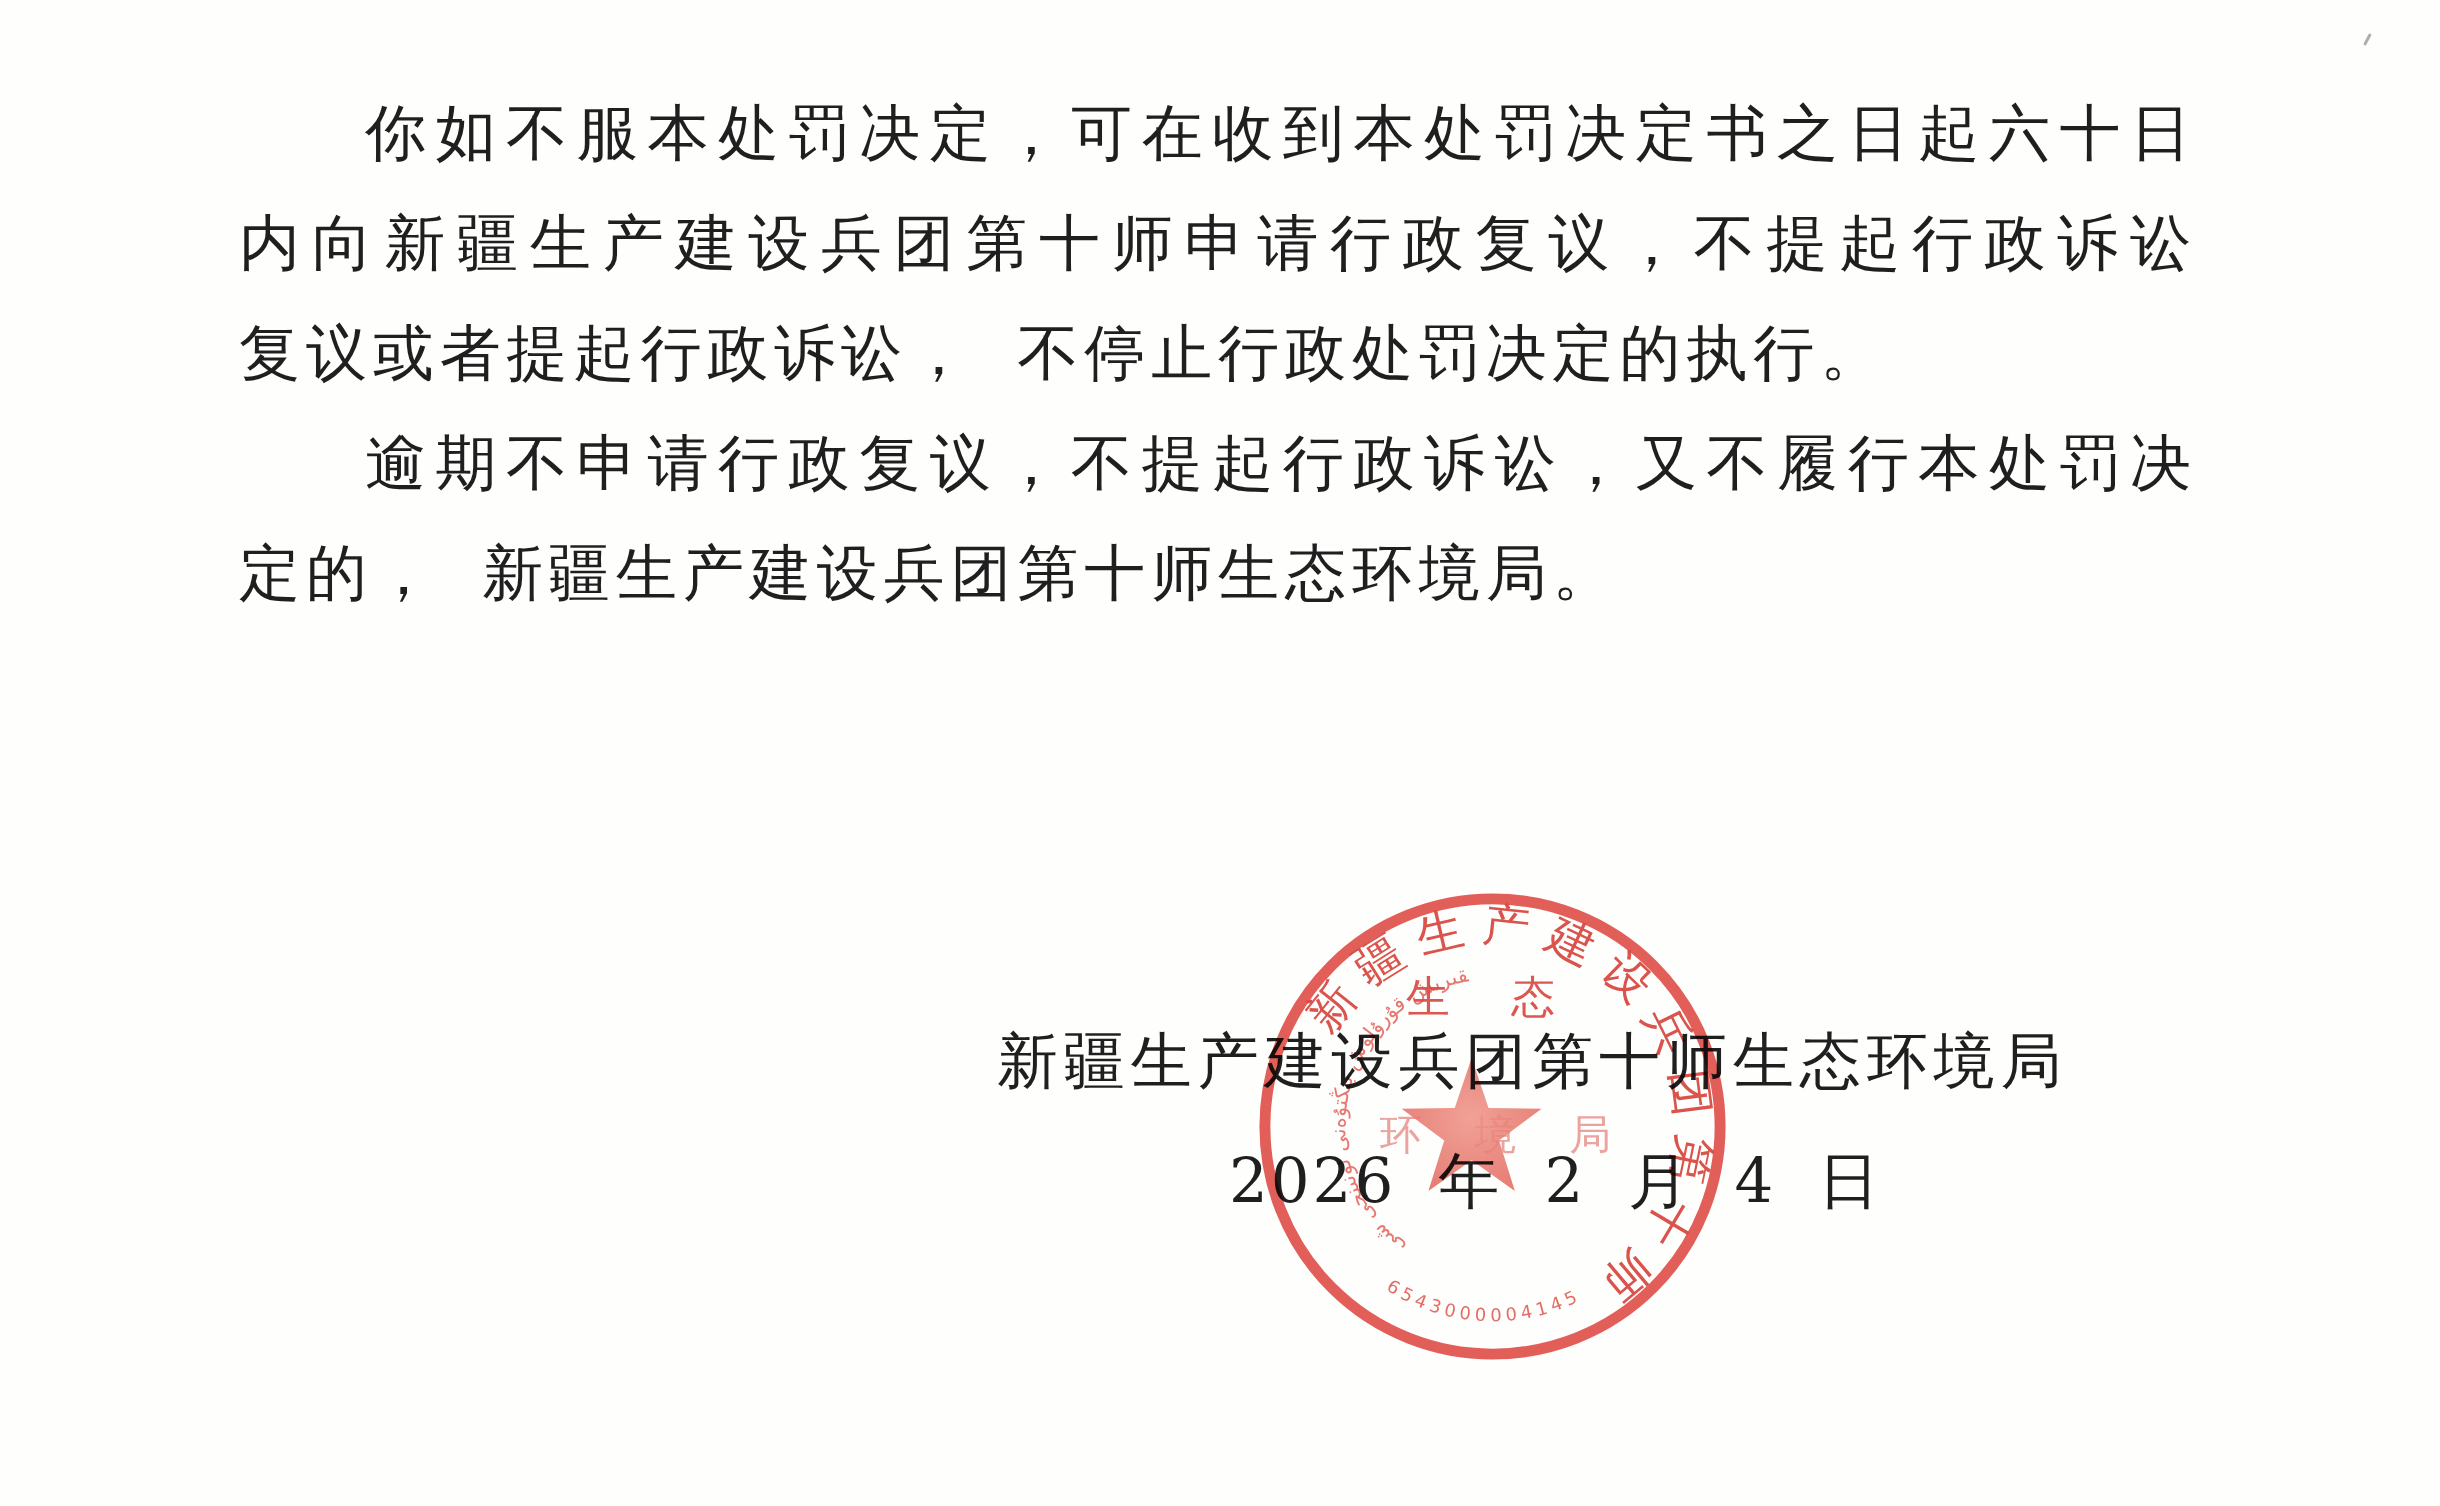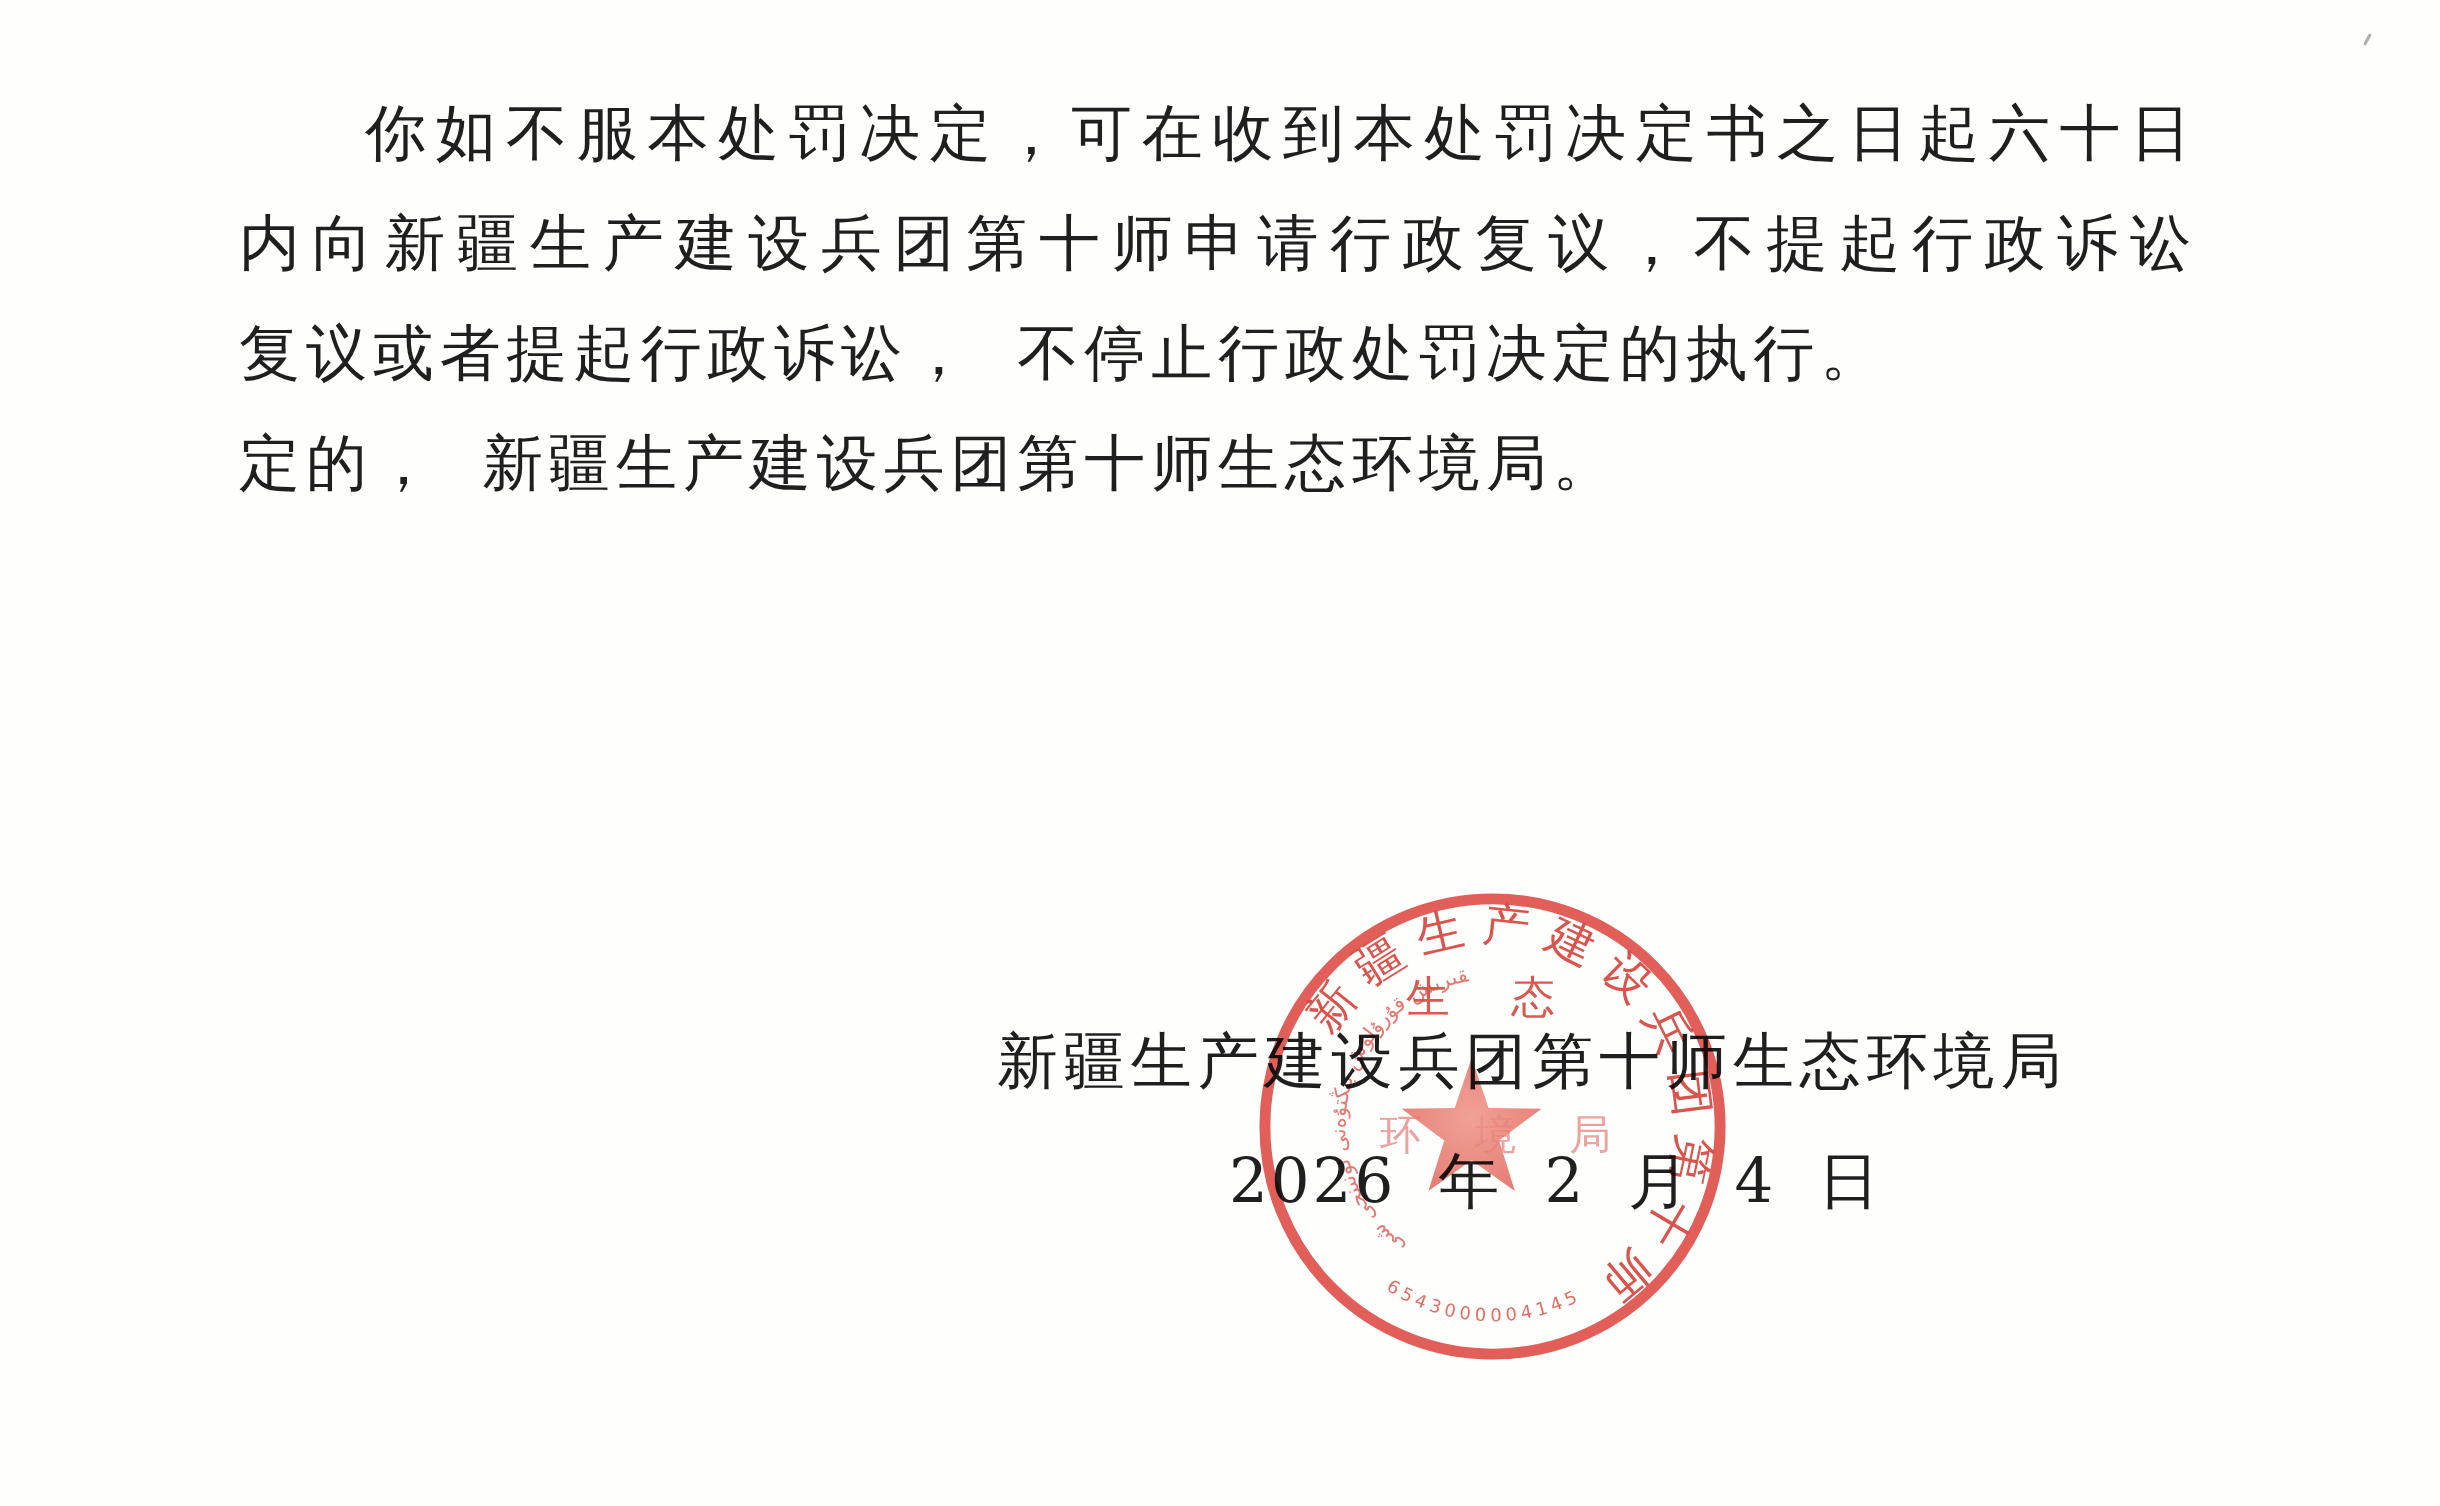--- a/index.html
+++ b/index.html
@@ -52,20 +52,21 @@
 
 <div class="scan-noise"></div>
 
 <div class="body-text">
   <div class="para">
     <div class="line first">你如不服本处罚决定，可在收到本处罚决定书之日起六十日</div>
     <div class="line">内向新疆生产建设兵团第十师申请行政复议，不提起行政诉讼</div>
     <div class="line last">复议或者提起行政诉讼， 不停止行政处罚决定的执行。</div>
   </div>
   <div class="para">
+    <div class="line first">逾期不申请行政复议，不提起行政诉讼，又不履行本处罚决</div>
     <div class="line last">定的， 新疆生产建设兵团第十师生态环境局。</div>
   </div>
 </div>
 
 <div class="signature">新疆生产建设兵团第十师生态环境局</div>
 <div class="dateline">2026 年 2 月 4 日</div>
 
 <svg class="seal" viewBox="0 0 490 490" aria-hidden="true">
   <defs>
     <path id="arcTop" d="M 80.8 157.7 A 186 186 0 1 1 332.3 409.2" fill="none"></path>

